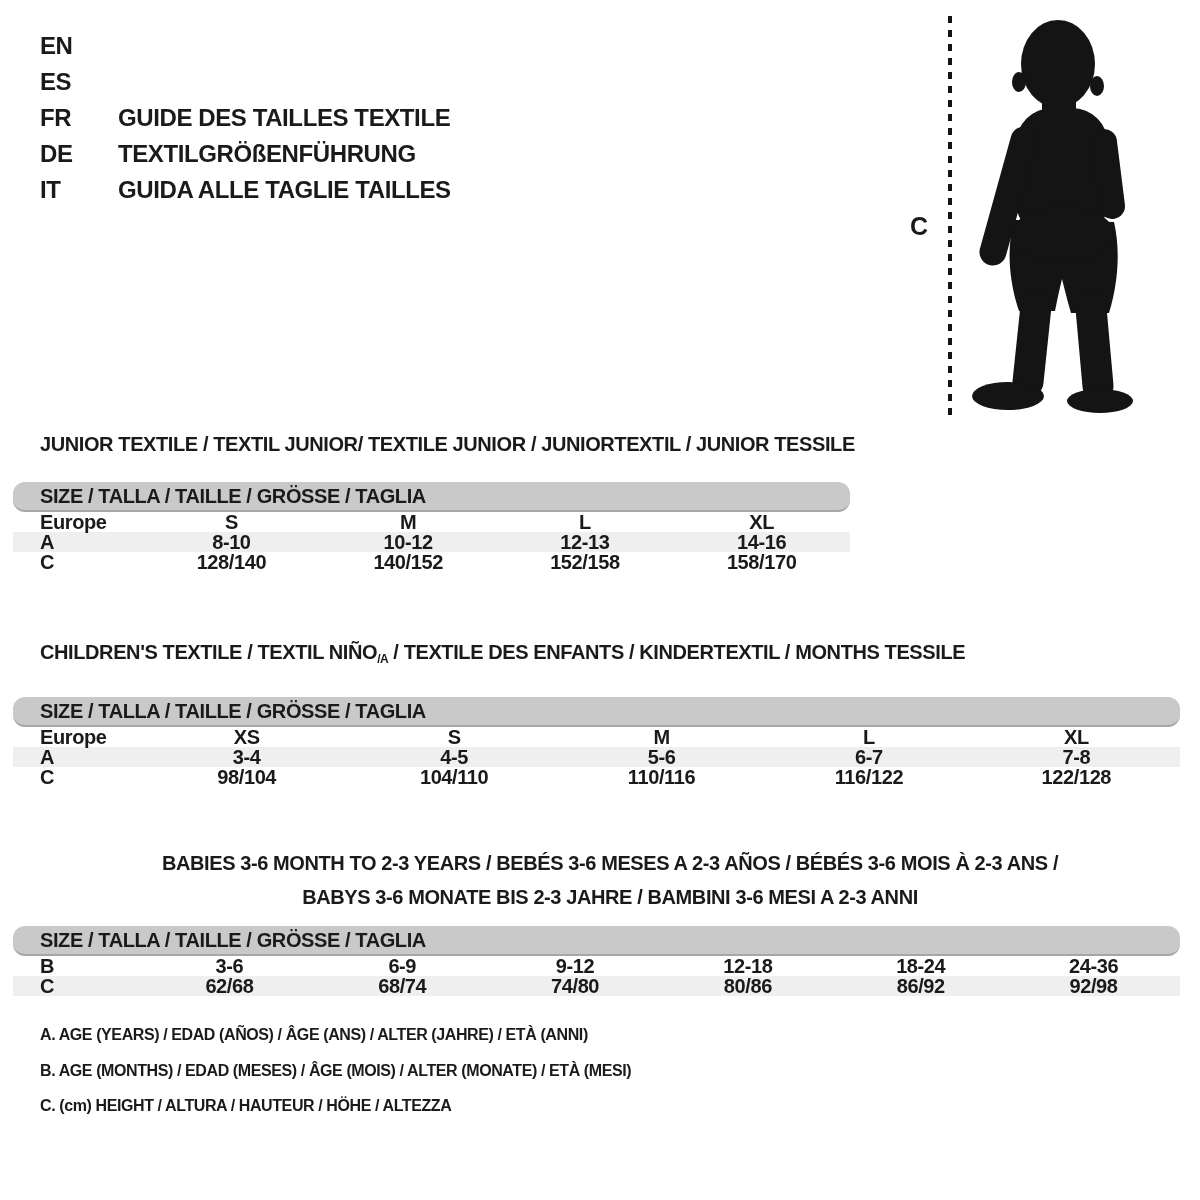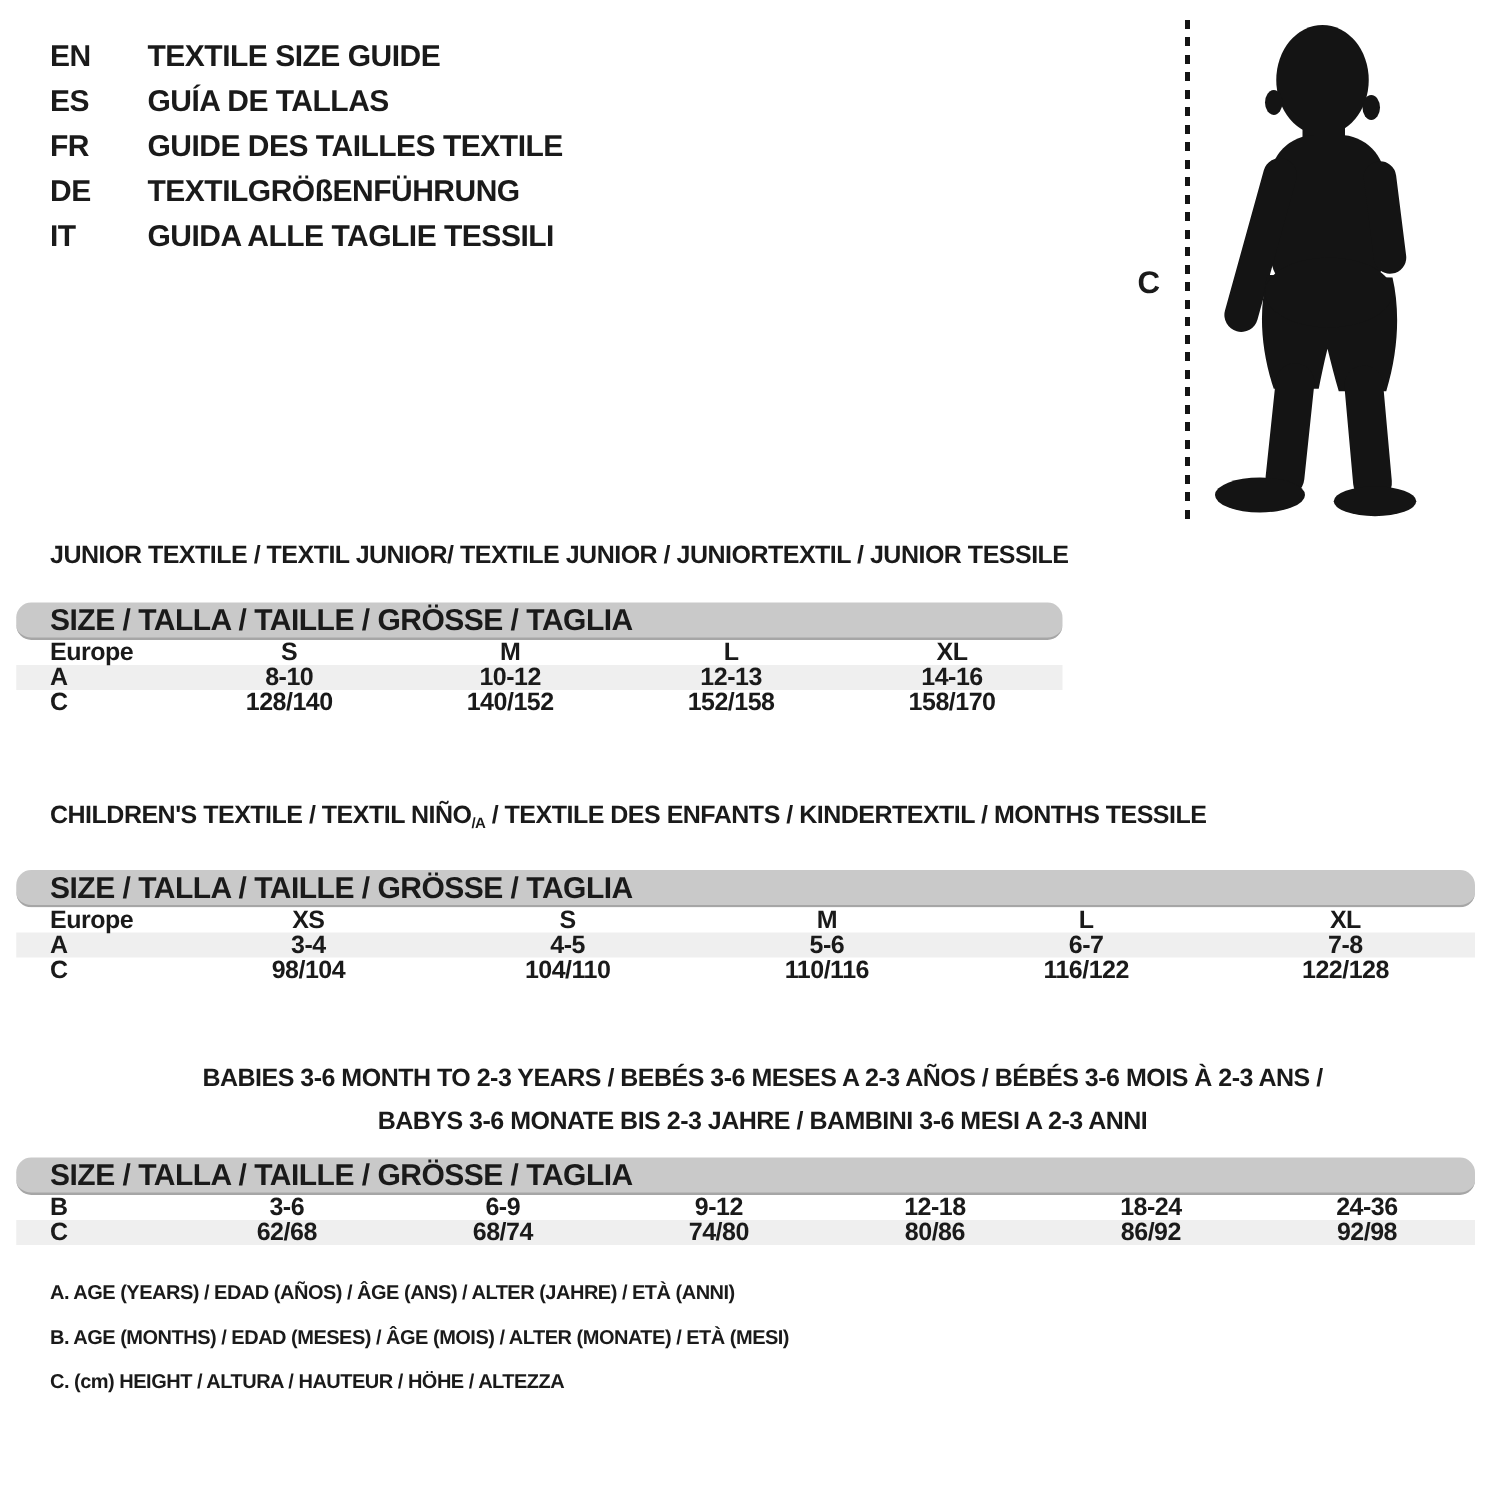--- a/index.html
+++ b/index.html
@@ -33,54 +33,52 @@
   #sec-junior   { top:432px; width:837px;  }
   #sec-children { top:640px; width:1167px; }
   #sec-babies   { top:846px; width:1167px; }
   .section-title { margin-left:27px; font-size:20px; line-height:24px; white-space:nowrap; }
   #sec-babies .section-title { line-height:34px;text-align:center; }
   .sub { font-size:12px; vertical-align:-4px; letter-spacing:-0.5px; }
   .size-bar {
     margin-top:26px; height:30px;
     background:var(--bar,#c9c9c9);
     border-bottom:2px solid var(--bar-edge,#a6a6a6);
-    font-size:24px; line-height:29px; padding-left:27px;border-radius:12px;
+    font-size:20px; line-height:29px; padding-left:27px;border-radius:12px;
   }
   #sec-babies .size-bar { margin-top:12px; }
   .trow { display:flex; height:20px; align-items:center; font-size:20px; }
   .trow.shaded { background:var(--row,#efefef); }
   .rlabel { flex:0 0 130px; padding-left:27px; }
   .cell { flex:1; text-align:center; }
 
   
   .footnotes { position:absolute; left:40px; top:1017px; font-size:16px; line-height:35.5px; white-space:nowrap; }
 </style>
 </head>
 <body>
 
 <div class="lang-block">
   <div class="lang-row">
     <span class="lang-code">EN</span>
-    <span class="lang-label">TEXTILE SIZE GUIDE</span>
   </div>
   <div class="lang-row">
     <span class="lang-code">ES</span>
-    <span class="lang-label">GUÍA DE TALLAS</span>
   </div>
   <div class="lang-row">
     <span class="lang-code">FR</span>
     <span class="lang-label">GUIDE DES TAILLES TEXTILE</span>
   </div>
   <div class="lang-row">
     <span class="lang-code">DE</span>
     <span class="lang-label">TEXTILGRÖßENFÜHRUNG</span>
   </div>
   <div class="lang-row">
     <span class="lang-code">IT</span>
-    <span class="lang-label">GUIDA ALLE TAGLIE TESSILI</span>
+    <span class="lang-label">GUIDA ALLE TAGLIE TAILLES</span>
   </div>
 </div>
 
 <div class="figure">
   <div class="measure-label">C</div>
   <div class="measure-line"></div>
   <svg class="toddler" width="178" height="402" viewBox="0 0 178 402" xmlns="http://www.w3.org/2000/svg">
     <ellipse class="fill" cx="96" cy="50" rx="37" ry="44"></ellipse>
     <ellipse class="fill" cx="57" cy="68" rx="7" ry="10"></ellipse>
     <ellipse class="fill" cx="135" cy="72" rx="7" ry="10"></ellipse>

